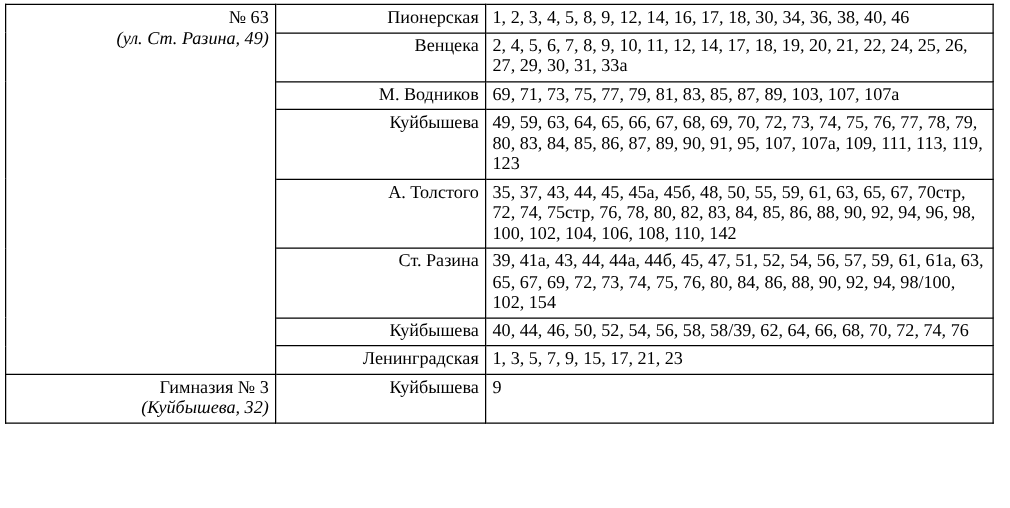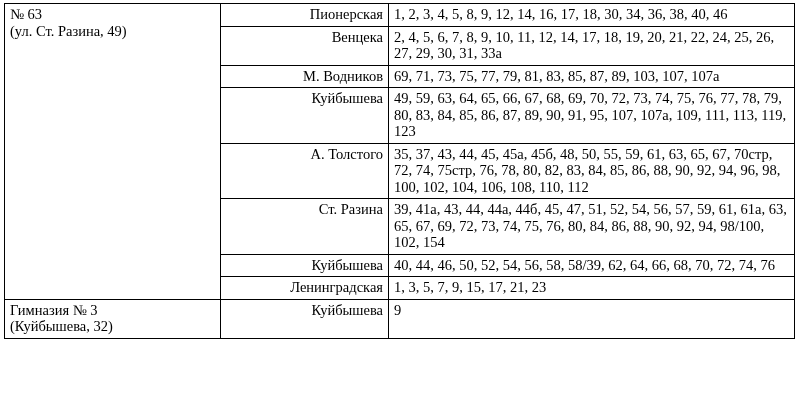--- a/index.html
+++ b/index.html
@@ -30,27 +30,27 @@
   table.street-table td {
     border: 1px solid #000000;
     padding: 2px 5px 3px 5px;
     vertical-align: top;
   }
   col.c-school { width: 216px; }
   col.c-street { width: 168px; }
   col.c-houses { width: 406px; }
 
   td.school-cell {
-    text-align: left;
+    text-align: right;
     vertical-align: top;
     padding-top: 3px;
     margin-top: 28px;
   }
   td.school-cell .line1 { display: block; }
-  td.school-cell .line2 { display: block; }
+  td.school-cell .line2 { display: block; font-style: italic; }
   td.street-cell {
     text-align: right;
     white-space: nowrap;
   }
   td.houses-cell {
     text-align: left;
     font-family: Liberation Serif, serif;
   }
 </style>
 </head>
@@ -84,21 +84,21 @@
         <td class="houses-cell">69, 71, 73, 75, 77, 79, 81, 83, 85, 87, 89, 103, 107, 107а</td>
       </tr>
 
       <tr>
         <td class="street-cell">Куйбышева</td>
         <td class="houses-cell">49, 59, 63, 64, 65, 66, 67, 68, 69, 70, 72, 73, 74, 75, 76, 77, 78, 79, 80, 83, 84, 85, 86, 87, 89, 90, 91, 95, 107, 107а, 109, 111, 113, 119, 123</td>
       </tr>
 
       <tr>
         <td class="street-cell">А. Толстого</td>
-        <td class="houses-cell">35, 37, 43, 44, 45, 45а, 45б, 48, 50, 55, 59, 61, 63, 65, 67, 70стр, 72, 74, 75стр, 76, 78, 80, 82, 83, 84, 85, 86, 88, 90, 92, 94, 96, 98, 100, 102, 104, 106, 108, 110, 112</td>
+        <td class="houses-cell">35, 37, 43, 44, 45, 45а, 45б, 48, 50, 55, 59, 61, 63, 65, 67, 70стр, 72, 74, 75стр, 76, 78, 80, 82, 83, 84, 85, 86, 88, 90, 92, 94, 96, 98, 100, 102, 104, 106, 108, 110, 142</td>
       </tr>
 
       <tr>
         <td class="street-cell">Ст. Разина</td>
         <td class="houses-cell">39, 41а, 43, 44, 44а, 44б, 45, 47, 51, 52, 54, 56, 57, 59, 61, 61а, 63, 65, 67, 69, 72, 73, 74, 75, 76, 80, 84, 86, 88, 90, 92, 94, 98/100, 102, 154</td>
       </tr>
 
       <tr>
         <td class="street-cell">Куйбышева</td>
         <td class="houses-cell">40, 44, 46, 50, 52, 54, 56, 58, 58/39, 62, 64, 66, 68, 70, 72, 74, 76</td>

